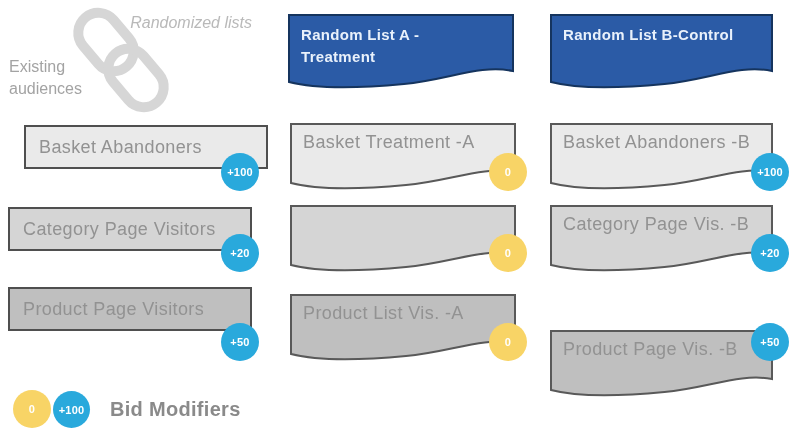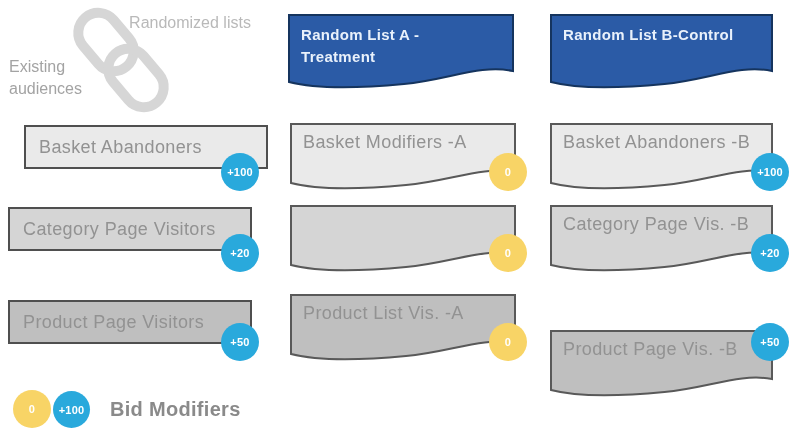--- a/index.html
+++ b/index.html
@@ -4,21 +4,21 @@
 <style>
   html,body{margin:0;padding:0;background:#fff;}
   #canvas{
     position:relative;width:800px;height:435px;background:#ffffff;
     font-family:"Liberation Sans", sans-serif;overflow:hidden;
   }
   .abs{position:absolute;}
   
   .note{color:#b9b9b9;font-size:16px;line-height:1.35;}
   .note.darker{color:#a3a3a3;}
-  .note.right{text-align:center;}
+  .note.right{text-align:right;font-style:italic;}
   
   .hdr-label{
     position:absolute;left:13px;top:10px;color:#e9f1fb;
     font-weight:bold;font-size:15px;line-height:1.45;letter-spacing:.3px;
   }
   
   .aud-rect{
     position:absolute;border:2px solid #4f4f4f;box-sizing:border-box;
     display:flex;align-items:center;padding-left:13px;
   }
@@ -70,21 +70,21 @@
     <span class="gray-label">Basket Abandoners</span>
   </div>
   <div class="badge sm" style="left: 221px; top: 153px; background: rgb(41, 169, 220);">
     <span>+100</span>
   </div>
 
   <div class="abs" style="left:290px;top:123px;width:226px;height:72px;">
     <svg width="226" height="72" viewBox="0 0 226 72" preserveAspectRatio="none">
       <path d="M1,1 H225 V49 C192,43 160,58 116,62 C74,66 28,67 1,60 Z" stroke="#595959" stroke-width="2" fill="#eaeaea"></path>
     </svg>
-    <span class="gray-label doc-label">Basket Modifiers -A</span>
+    <span class="gray-label doc-label">Basket Treatment -A</span>
   </div>
   <div class="badge sm" style="left: 489px; top: 153px; background: rgb(248, 212, 102);">
     <span>0</span>
   </div>
 
   <div class="abs" style="left:550px;top:123px;width:223px;height:72px;">
     <svg width="223" height="72" viewBox="0 0 226 72" preserveAspectRatio="none">
       <path d="M1,1 H225 V49 C192,43 160,58 116,62 C74,66 28,67 1,60 Z" stroke="#595959" stroke-width="2" fill="#eaeaea"></path>
     </svg>
     <span class="gray-label doc-label">Basket Abandoners -B</span>
@@ -112,21 +112,21 @@
   <div class="abs" style="left:550px;top:205px;width:223px;height:72px;">
     <svg width="223" height="72" viewBox="0 0 226 72" preserveAspectRatio="none">
       <path d="M1,1 H225 V49 C192,43 160,58 116,62 C74,66 28,67 1,60 Z" stroke="#595959" stroke-width="2" fill="#d5d5d5"></path>
     </svg>
     <span class="gray-label doc-label">Category Page Vis. -B</span>
   </div>
   <div class="badge sm" style="left: 751px; top: 234px; background: rgb(41, 169, 220);">
     <span>+20</span>
   </div>
 
-  <div class="aud-rect" style="left: 8px; top: 300px; width: 244px; height: 44px; background: rgb(191, 191, 191);">
+  <div class="aud-rect" style="left: 8px; top: 287px; width: 244px; height: 44px; background: rgb(191, 191, 191);">
     <span class="gray-label">Product Page Visitors</span>
   </div>
   <div class="badge sm" style="left: 221px; top: 323px; background: rgb(41, 169, 220);">
     <span>+50</span>
   </div>
 
   <div class="abs" style="left:290px;top:294px;width:226px;height:72px;">
     <svg width="226" height="72" viewBox="0 0 226 72" preserveAspectRatio="none">
       <path d="M1,1 H225 V49 C192,43 160,58 116,62 C74,66 28,67 1,60 Z" stroke="#595959" stroke-width="2" fill="#bfbfbf"></path>
     </svg>

